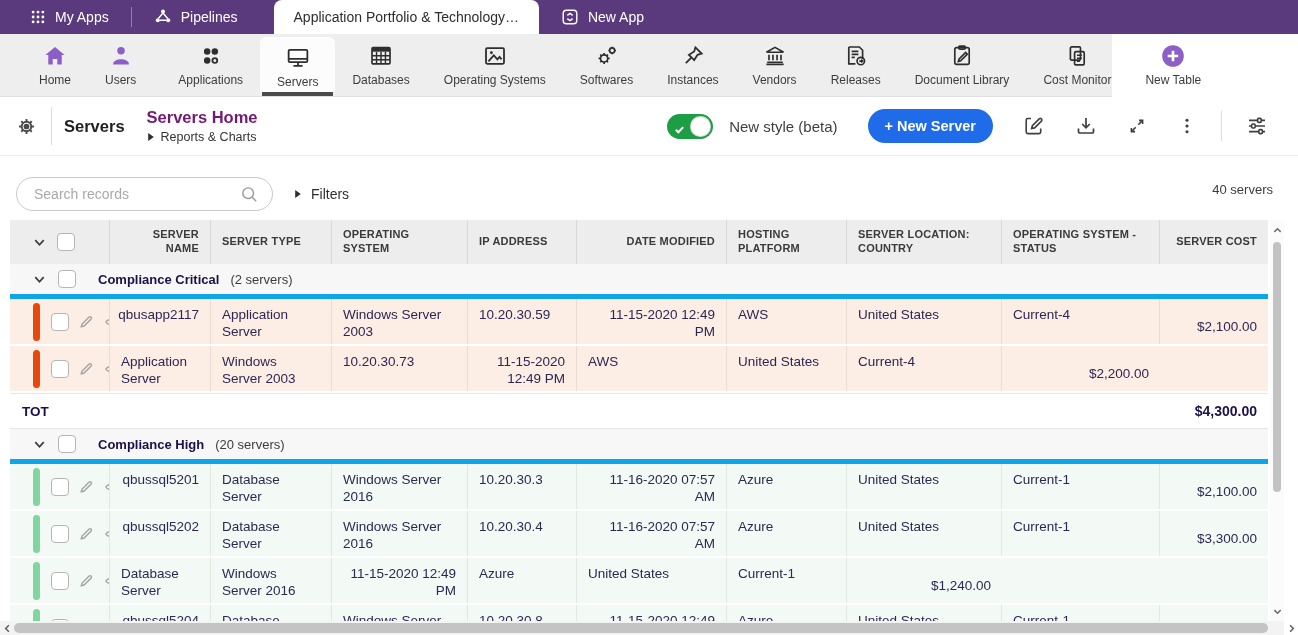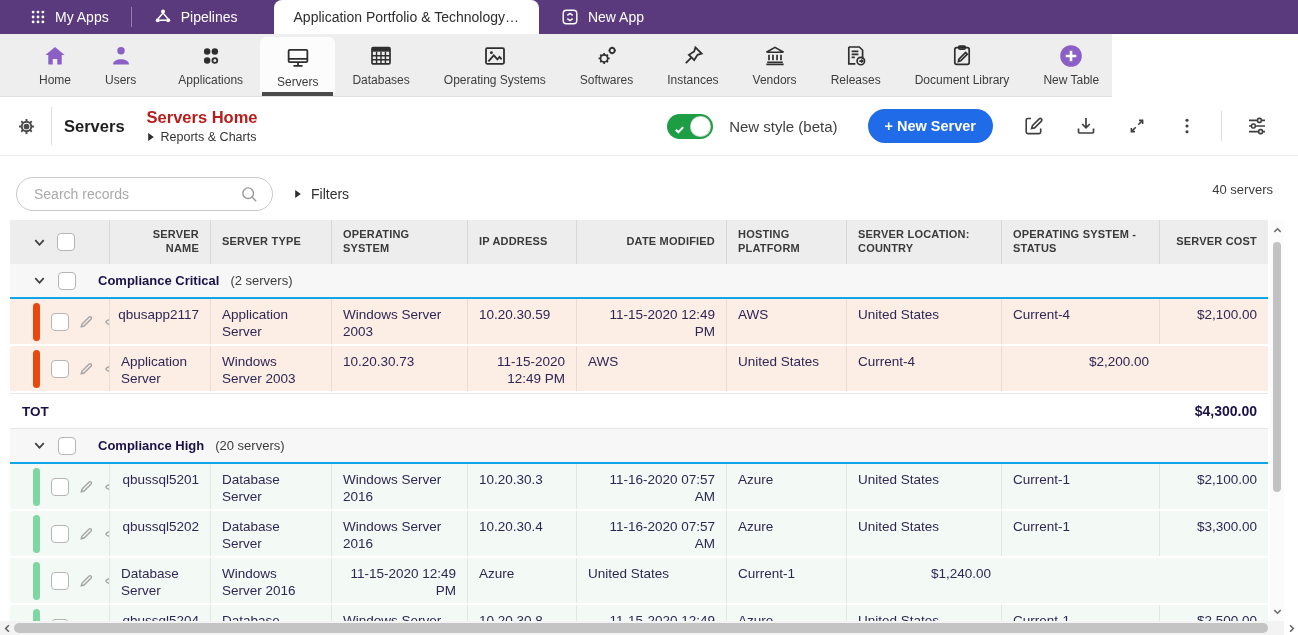--- a/index.html
+++ b/index.html
@@ -29,21 +29,21 @@
   .nav-item.accent .icw{color:var(--accent);}
   .nav-divider{width:1px;background:#d2d2d2;margin:16px 4px;}
   .icw{height:26px;display:flex;align-items:center;justify-content:center;}
   
   .phead{position:absolute;left:0;top:97px;width:1298px;height:59px;background:#fff;
     border-bottom:1px solid #ececec;display:flex;align-items:center;}
   .phead .gear{color:#4a4a4a;margin:0 14px 0 16px;display:flex;cursor:pointer;}
   .phead .vline{width:1px;height:38px;background:#dcdcdc;margin-right:12px;}
   .tname{font-size:16.5px;font-weight:bold;color:#1f1f1f;margin-right:22px;}
   .rblock{display:flex;flex-direction:column;gap:3px;}
-  .rname{font-size:16.5px;font-weight:bold;color:#b91c1c;}
+  .rname{font-size:16.5px;font-weight:bold;color:#701a75;}
   .rlink{font-size:12.5px;color:#333;display:flex;align-items:center;gap:6px;cursor:pointer;}
   .ph-right{margin-left:auto;display:flex;align-items:center;gap:30px;padding-right:30px;}
   .toggle{width:46px;height:25px;border-radius:13px;background:var(--green);position:relative;
     display:flex;align-items:center;cursor:pointer;flex:0 0 auto;}
   .toggle .chk{position:absolute;left:7px;top:7px;}
   .toggle .knob{position:absolute;right:2px;top:2px;width:21px;height:21px;border-radius:50%;
     background:#fff;box-shadow:0 0 0 1px rgba(0,0,0,.15) inset;}
   .tog-lbl{font-size:15px;color:#3f3f3f;margin-left:-14px;}
   .btn-blue{background:var(--blue);color:#fff;font-size:14.5px;font-weight:600;border:none;
     border-radius:17px;height:34px;padding:0 17px;cursor:pointer;font-family:inherit;}
@@ -65,28 +65,28 @@
   .trow{display:grid;grid-template-columns:var(--cols);width:1258px;}
   .thead{background:#ededed;height:44px;}
   .th{font-size:11px;font-weight:bold;color:#3a3a3a;letter-spacing:.2px;display:flex;align-items:center;
     padding:0 11px;border-right:1px solid #d8d8d8;line-height:1.25;}
   .th.r{justify-content:flex-end;text-align:right;}
   .th:last-child{border-right:none;}
   .ctrl{display:flex;align-items:center;padding-left:22px;gap:10px;}
   .chev{color:#3c3c3c;display:flex;cursor:pointer;}
   .cb{width:18px;height:18px;border:1.5px solid #b5b5b5;border-radius:4px;background:#fff;
     cursor:pointer;flex:0 0 auto;}
-  .group-row{height:35px;background:#f7f7f7;border-bottom:2px solid #0ea5e9;display:flex;
+  .group-row{height:35px;background:#f7f7f7;border-bottom:5px solid #0ea5e9;display:flex;
     align-items:center;padding-left:22px;gap:11px;width:1258px;}
   .glabel{font-size:13px;font-weight:800;color:#1C1048;margin-left:11px;}
   .gcount{font-size:13px;color:#3c3c3c;}
   .data-row{height:47px;border-bottom:2px solid #fff;cursor:pointer;}
   .cell{font-size:13.5px;color:#2E2752;display:flex;align-items:flex-start;padding:8px 11px 0 11px;
     border-right:1px solid rgba(0,0,0,.07);line-height:1.25;overflow:hidden;}
-  .cell:last-child{border-right:none;}
+  .cell:last-child{border-right:none;margin-top:12px;}
   .cell.r{justify-content:flex-end;text-align:right;}
   .cell.ctrl-cell{padding:0 0 0 23px;display:flex;align-items:center;gap:9px;border-right:1px solid rgba(0,0,0,.07);}
   .bar{width:7px;height:38px;border-radius:3.5px;flex:0 0 auto;margin-right:2px;}
   .rowic{color:#a3a3a3;display:flex;cursor:pointer;}
   .subtotal-row{height:36px;background:#fff;border-top:1px solid #e6e6e6;border-bottom:1px solid #e6e6e6;
     display:flex;align-items:center;width:1258px;}
   .subtotal-row .slabel{font-size:13.5px;font-weight:800;color:#1C1048;padding-left:12px;}
   .subtotal-row .samount{margin-left:auto;width:108px;text-align:right;padding-right:11px;
     font-size:14px;font-weight:800;color:#1C1048;}
   
@@ -263,20 +263,30 @@
     <div class="nav-item">
       <span class="icw">
         <svg viewBox="0 0 20 20" width="24" height="24" fill="none" stroke="currentColor" stroke-width="1.4">
           <rect x="4" y="3" width="12" height="14" rx="1.5"></rect>
           <rect x="7.3" y="1.8" width="5.4" height="2.4" rx="0.8"></rect>
           <path d="M7.5 12.6 L13 7.1 L14.4 8.5 L8.9 14 L7 14.6 Z"></path>
         </svg>
       </span>
       <span class="lbl">Document Library</span>
     </div>
+    <div class="nav-item">
+      <span class="icw">
+        <svg viewBox="0 0 20 20" width="24" height="24" fill="none" stroke="currentColor" stroke-width="1.4">
+          <rect x="4.5" y="2.4" width="8.4" height="11" rx="1"></rect>
+          <rect x="8" y="6.4" width="8" height="11" rx="1"></rect>
+          <path d="M10 9.4 H14 M10 11.9 H14 M10 14.4 H12.4"></path>
+        </svg>
+      </span>
+      <span class="lbl">Cost Monitor</span>
+    </div>
     <div class="nav-item accent">
       <span class="icw">
         <svg viewBox="0 0 20 20" width="24" height="24">
           <circle cx="10" cy="10" r="9" fill="currentColor"></circle>
           <path d="M10 5.6 V14.4 M5.6 10 H14.4" stroke="#fff" stroke-width="2.2"></path>
         </svg>
       </span>
       <span class="lbl">New Table</span>
     </div>
   </div>

